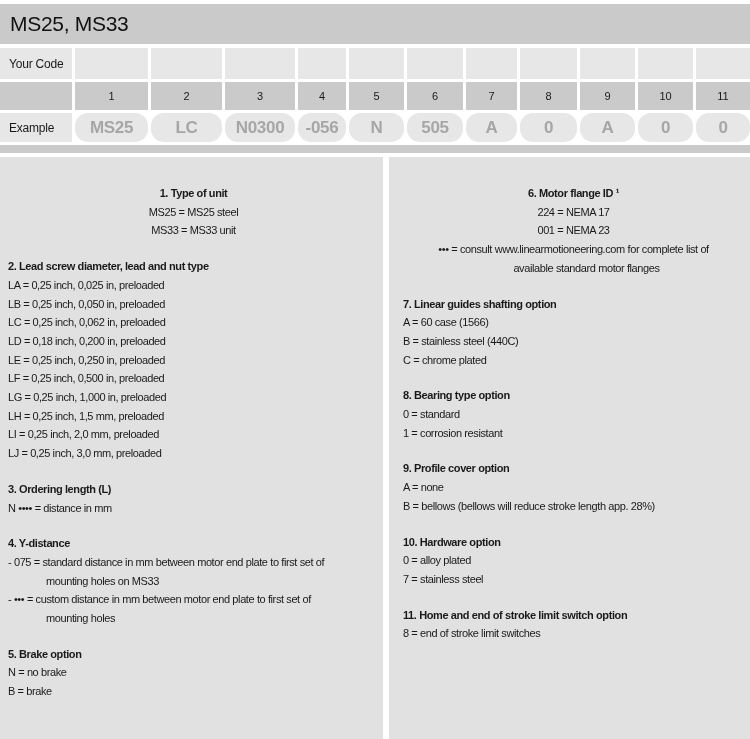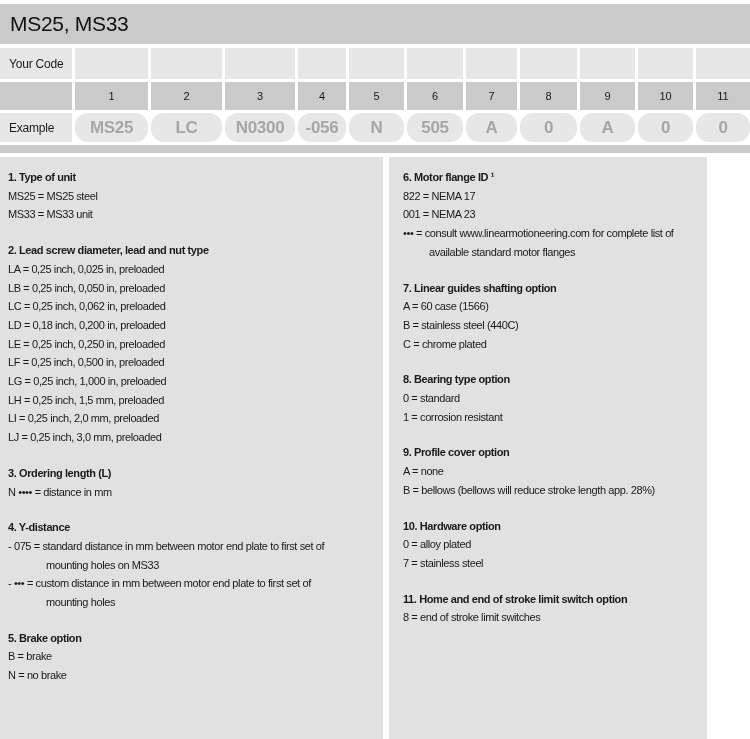--- a/index.html
+++ b/index.html
@@ -42,23 +42,23 @@
     position:absolute; top:145px; left:0; width:750px; height:8px;
     background:#cacaca;
   }
   
   .panel {
     position:absolute; top:157px; bottom:0;
     background:#e1e1e1;
     font-size:11px; letter-spacing:-0.4px; line-height:18.7px;
   }
   .panel.left  { left:0;    width:383px; padding:11px 4px 0 8px; }
-  .panel.right { left:389px; width:318px; padding:11px 6px 0 14px; }
+  .panel.right { left:389px; width:361px; padding:11px 6px 0 14px; }
   .section { margin-top:17px; }
-  .section:first-child { margin-top:0; }
+  .section:first-child { margin-top:16px;text-align:center; }
   .sec-heading { font-weight:bold; font-size:11px; letter-spacing:-0.4px; }
   .sec-item { white-space:pre-line; }
   .hang-38 { padding-left:38px; text-indent:-38px; }
   .hang-26 { padding-left:26px; text-indent:-26px; }
 </style>
 </head>
 <body>
 
 <div class="title-bar">
   <h1>MS25, MS33</h1>
@@ -138,31 +138,31 @@
   <div class="section">
     <div class="sec-heading">4. Y-distance</div>
     <div class="sec-item hang-38">- 075 = standard distance in mm between motor end plate to first set of
 mounting holes on MS33</div>
     <div class="sec-item hang-38">- ••• = custom distance in mm between motor end plate to first set of
 mounting holes</div>
   </div>
 
   <div class="section">
     <div class="sec-heading">5. Brake option</div>
+    <div class="sec-item">N = no brake</div>
     <div class="sec-item">B = brake</div>
-    <div class="sec-item">N = no brake</div>
   </div>
 
 </div>
 
 <div class="panel right">
 
   <div class="section">
     <div class="sec-heading">6. Motor flange ID ¹</div>
-    <div class="sec-item">822 = NEMA 17</div>
+    <div class="sec-item">224 = NEMA 17</div>
     <div class="sec-item">001 = NEMA 23</div>
     <div class="sec-item hang-26">••• = consult www.linearmotioneering.com for complete list of
 available standard motor flanges</div>
   </div>
 
   <div class="section">
     <div class="sec-heading">7. Linear guides shafting option</div>
     <div class="sec-item">A = 60 case (1566)</div>
     <div class="sec-item">B = stainless steel (440C)</div>
     <div class="sec-item">C = chrome plated</div>

